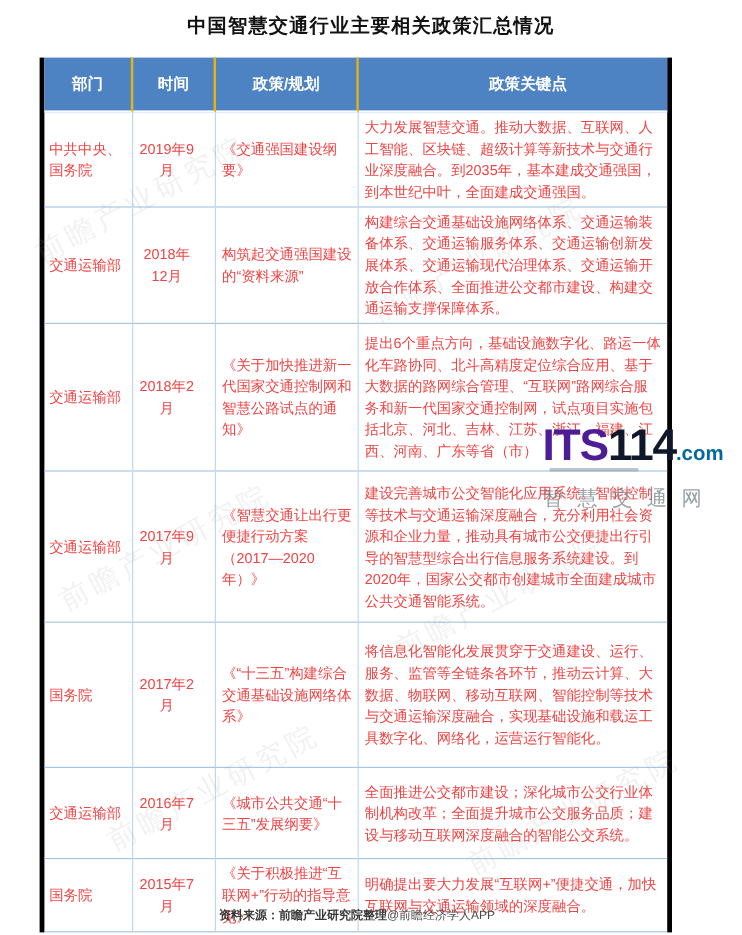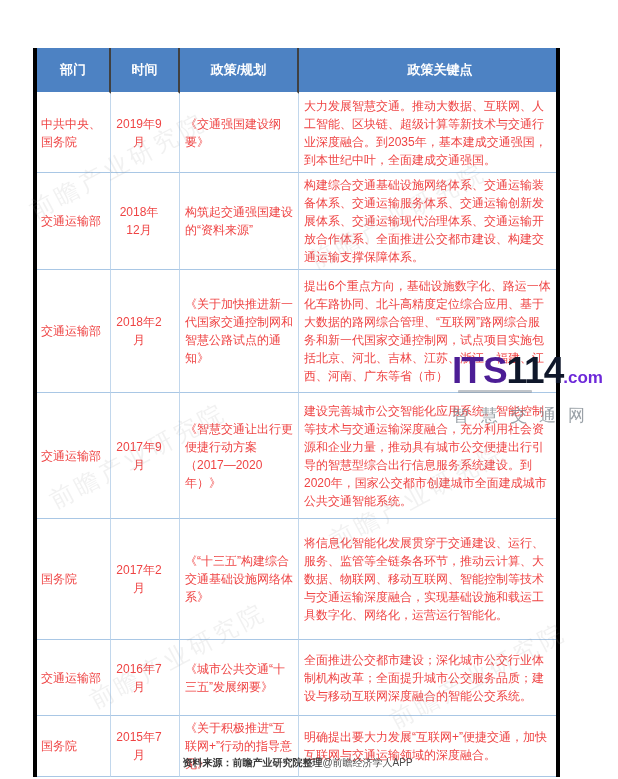--- a/index.html
+++ b/index.html
@@ -22,21 +22,21 @@
     border-collapse:separate;border-spacing:0;
     table-layout:fixed;
     border-left:4px solid #000000;
     border-right:4px solid #000000;
     background:#ffffff;
   }
   .policy-table th{
     background:#4d82c3;
     color:#ffffff;font-size:13px;font-weight:bold;
     height:44px;text-align:center;
-    border-right:2px solid #404040;
+    border-right:2px solid #eab308;
     border-bottom:2px solid #ffffff;
     padding:0 2px;
   }
   .policy-table th:last-child{border-right:none;padding-left:27px;}
   .policy-table td{
     font-size:12px;color:#ef4444;line-height:1.5;
     vertical-align:middle;
     border-right:1px solid #c2d7ec;
     border-bottom:1px solid #a9c7e5;
     padding:3px 5px;
@@ -67,37 +67,38 @@
     pointer-events:none;z-index:2;
   }
   
   .its-wrap{
     position:absolute;left:452px;top:352px;width:166px;
     z-index:5;pointer-events:none;line-height:1;
   }
   .its-line{white-space:nowrap;font-weight:bold;}
   .its-its{color:#4c1d95;font-size:37px;letter-spacing:-1px;text-align:center;}
   .its-num{color:#0f172a;font-size:37px;letter-spacing:-1px;}
-  .its-com{color:#6d28d9;font-size:17px;font-weight:bold;}
+  .its-com{color:#0369a1;font-size:17px;font-weight:bold;}
   .its-tagline{
     width:74px;height:3px;margin:1px 0 2px 6px;
     background:rgba(140,148,156,0.55);
     border-radius:1px;
   }
   .its-sub{
     margin-top:14px;
     color:rgba(120,130,138,0.75);
     font-size:17px;letter-spacing:12px;white-space:nowrap;
   }
 </style>
 </head>
 <body>
 
 <div class="page">
 
+  <div class="title">中国智慧交通行业主要相关政策汇总情况</div>
 
   <span class="wm" style="left:20px;top:150px;">前瞻产业研究院</span>
   <span class="wm" style="left:300px;top:200px;">前瞻产业研究院</span>
   <span class="wm" style="left:40px;top:440px;">前瞻产业研究院</span>
   <span class="wm" style="left:320px;top:480px;">前瞻产业研究院</span>
   <span class="wm" style="left:80px;top:640px;">前瞻产业研究院</span>
   <span class="wm" style="left:380px;top:660px;">前瞻产业研究院</span>
 
   <table class="policy-table">
     <colgroup>

